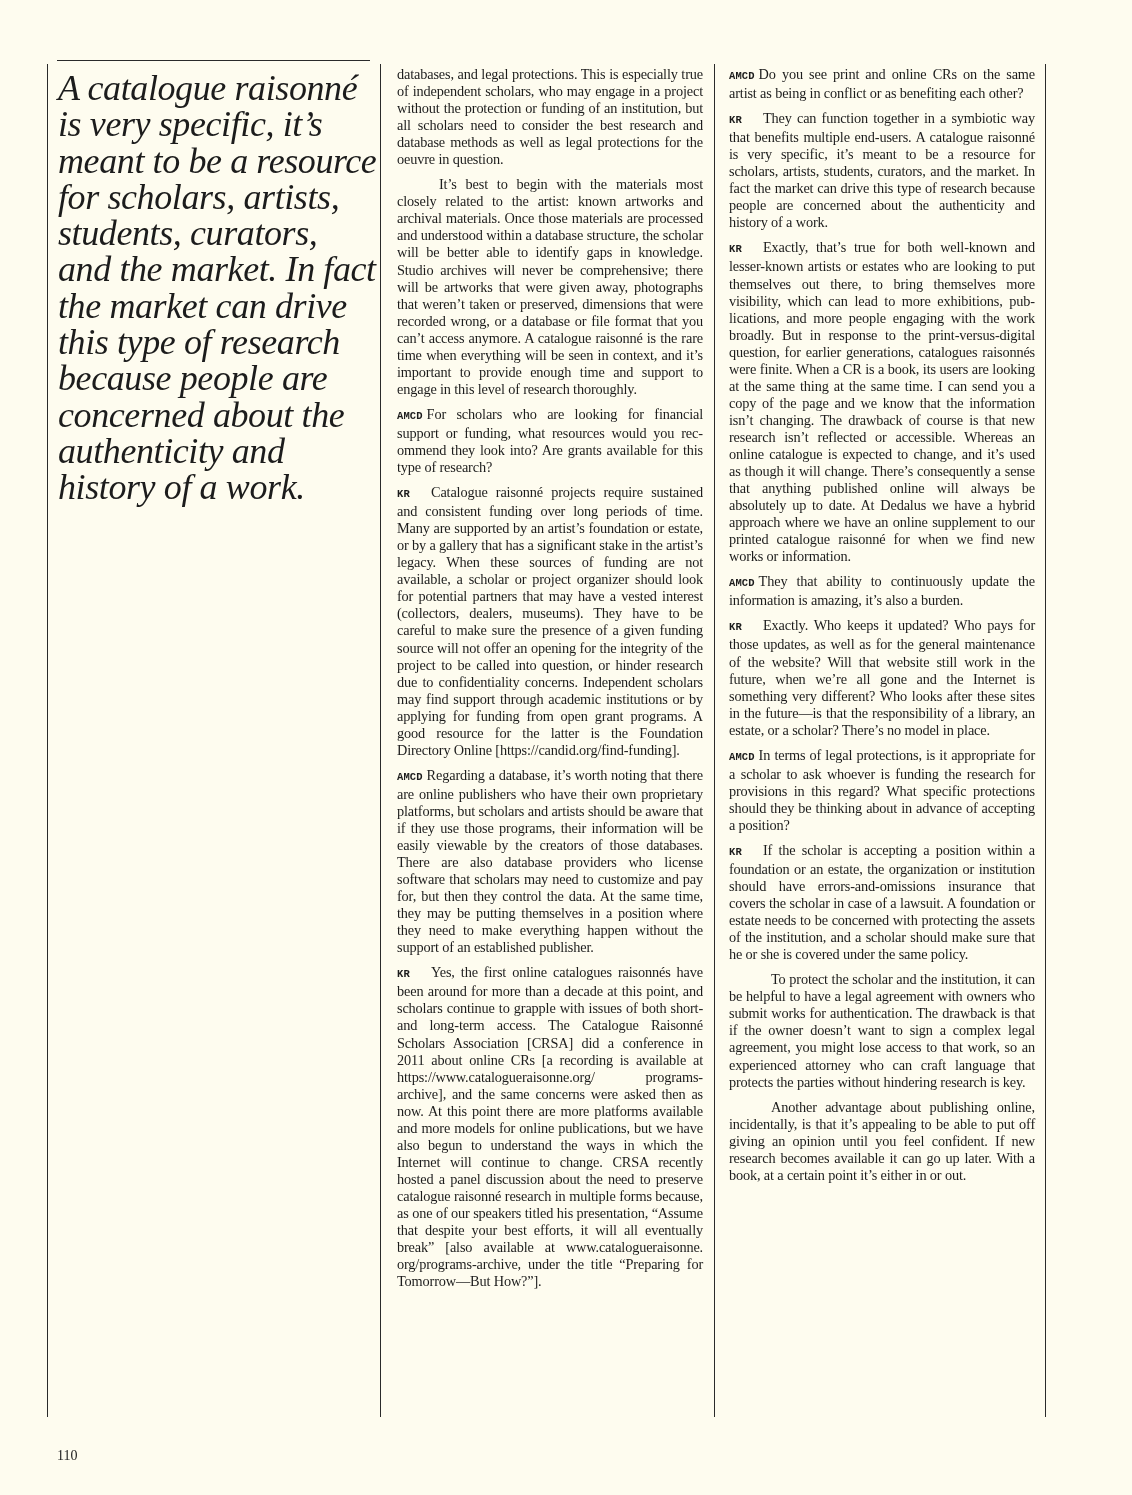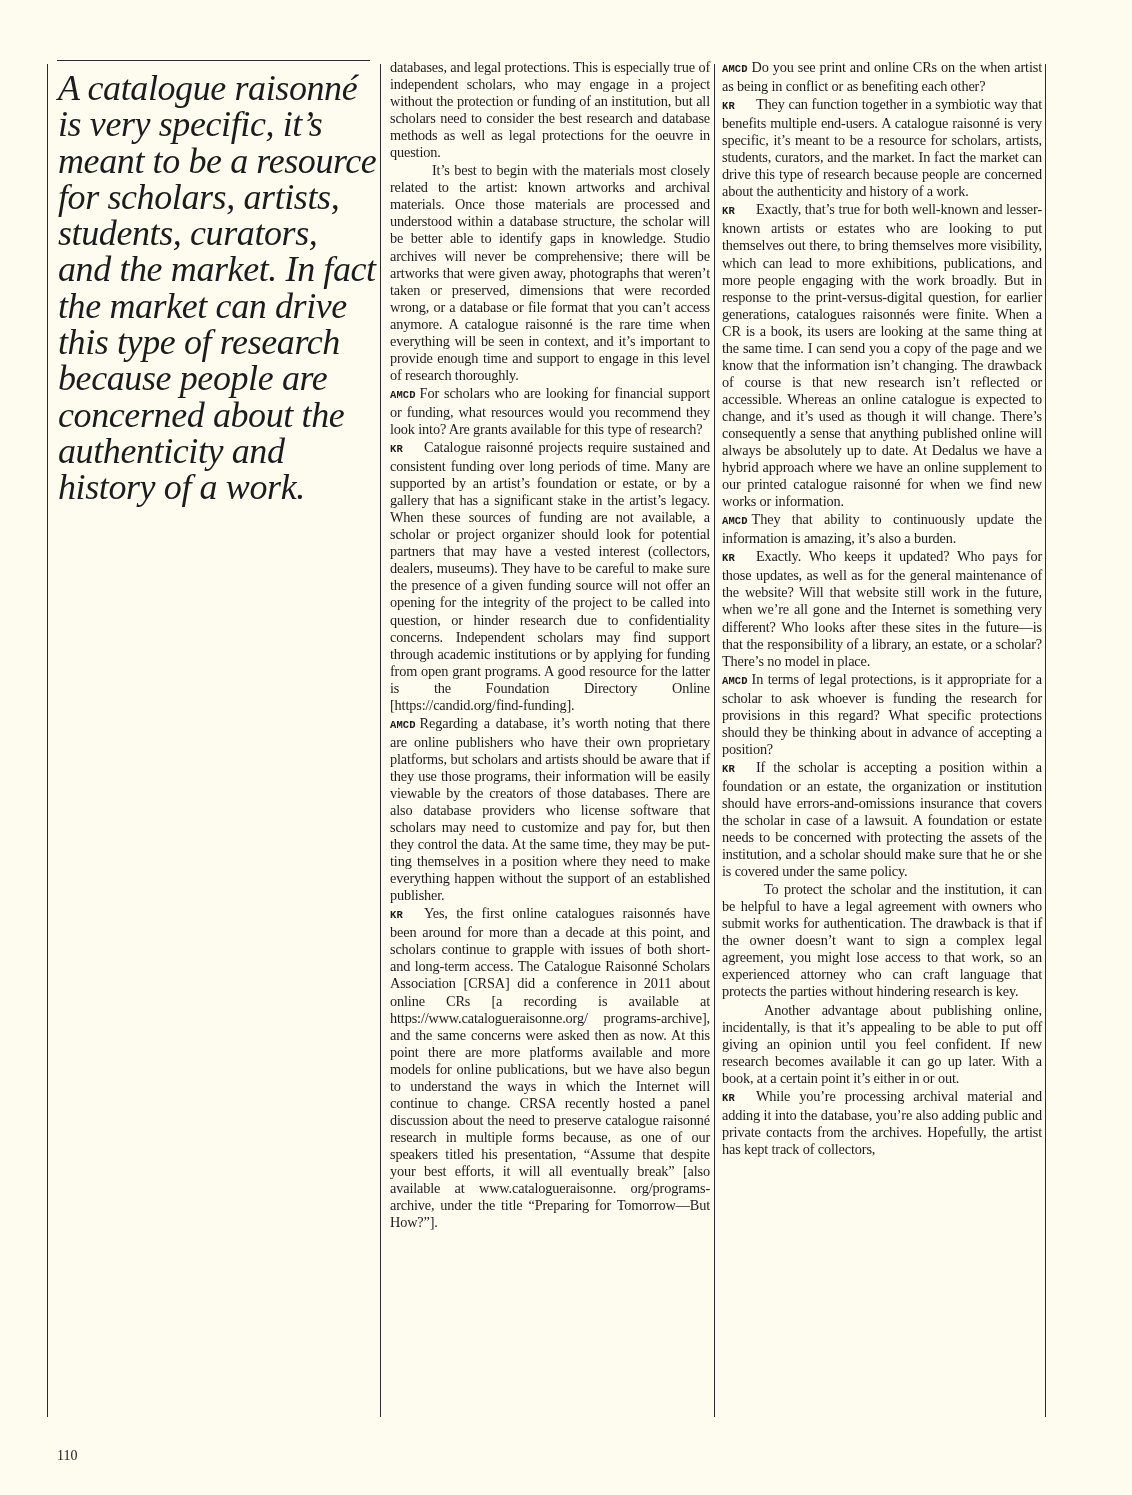--- a/index.html
+++ b/index.html
@@ -21,21 +21,21 @@
     color: #1c1c1c;
   }
   .col {
     position: absolute; top: 58px; width: 322px;
     font-size: 14.3px; line-height: 17.05px;
     text-align: justify;
     hyphens: manual;
     letter-spacing: -0.15px;
     color: #1c1c1c;
   }
-  .col p { margin: 1px; }
+  .col p { margin: 8px; }
   .col p.indent { text-indent: 42px; }
   .spk {
     font-family: Liberation Mono, monospace;
     font-weight: bold; font-size: 10.5px; letter-spacing: 0.1px;
     margin-right: 4px;
   }
   .spk.kr { display: inline-block; width: 34px; margin-right: 0; }
   .pagenum {
     position: absolute; left: 57px; top: 1448px;
     font-size: 14px; color: #1c1c1c;
@@ -55,25 +55,24 @@
 <div class="col" id="col-mid" style="left:389px;">
     <p><span>databases, and legal protections. This is espe­cially true of independent scholars, who may engage in a project without the protection or funding of an institution, but all scholars need to consider the best research and database meth­ods as well as legal protections for the oeuvre in question.</span></p>
     <p class="indent"><span>It’s best to begin with the materials most closely related to the artist: known artworks and archival materials. Once those materials are pro­cessed and understood within a database struc­ture, the scholar will be better able to identify gaps in knowledge. Studio archives will never be comprehensive; there will be artworks that were given away, photographs that weren’t taken or pre­served, dimensions that were recorded wrong, or a database or file format that you can’t access any­more. A catalogue raisonné is the rare time when everything will be seen in context, and it’s impor­tant to provide enough time and support to engage in this level of research thoroughly.</span></p>
     <p><span class="spk">AMCD</span><span>For scholars who are looking for financial support or funding, what resources would you rec­ommend they look into? Are grants available for this type of research?</span></p>
     <p><span class="spk kr">KR</span><span>Catalogue raisonné projects require sus­tained and consistent funding over long periods of time. Many are supported by an artist’s foundation or estate, or by a gallery that has a significant stake in the artist’s legacy. When these sources of fund­ing are not available, a scholar or project organizer should look for potential partners that may have a vested interest (collectors, dealers, museums). They have to be careful to make sure the presence of a given funding source will not offer an open­ing for the integrity of the project to be called into question, or hinder research due to confidentiality concerns. Independent scholars may find sup­port through academic institutions or by applying for funding from open grant programs. A good resource for the latter is the Foundation Directory Online [https://candid.org/find-funding].</span></p>
     <p><span class="spk">AMCD</span><span>Regarding a database, it’s worth noting that there are online publishers who have their own proprietary platforms, but scholars and artists should be aware that if they use those programs, their information will be easily viewable by the cre­ators of those databases. There are also database providers who license software that scholars may need to customize and pay for, but then they con­trol the data. At the same time, they may be put­ting themselves in a position where they need to make everything happen without the support of an established publisher.</span></p>
     <p><span class="spk kr">KR</span><span>Yes, the first online catalogues raisonnés have been around for more than a decade at this point, and scholars continue to grapple with issues of both short- and long-term access. The Catalogue Raisonné Scholars Association [CRSA] did a con­ference in 2011 about online CRs [a recording is available at https://www.catalogueraisonne.org/ programs-archive], and the same concerns were asked then as now. At this point there are more platforms available and more models for online publications, but we have also begun to under­stand the ways in which the Internet will continue to change. CRSA recently hosted a panel discus­sion about the need to preserve catalogue rai­sonné research in multiple forms because, as one of our speakers titled his presentation, “Assume that despite your best efforts, it will all eventually break” [also available at www.catalogueraisonne. org/programs-archive, under the title “Preparing for Tomorrow—But How?”].</span></p>
   </div>
 
 <div class="col" id="col-right" style="left:721px;">
-    <p><span class="spk">AMCD</span><span>Do you see print and online CRs on the when artist as being in conflict or as benefiting each other?</span></p>
+    <p><span class="spk">AMCD</span><span>Do you see print and online CRs on the same artist as being in conflict or as benefiting each other?</span></p>
     <p><span class="spk kr">KR</span><span>They can function together in a symbiotic way that benefits multiple end-users. A catalogue raisonné is very specific, it’s meant to be a resource for scholars, artists, students, curators, and the market. In fact the market can drive this type of research because people are concerned about the authenticity and history of a work.</span></p>
     <p><span class="spk kr">KR</span><span>Exactly, that’s true for both well-known and lesser-known artists or estates who are looking to put themselves out there, to bring themselves more visibility, which can lead to more exhibitions, pub­lications, and more people engaging with the work broadly. But in response to the print-versus-digital question, for earlier generations, catalogues rai­sonnés were finite. When a CR is a book, its users are looking at the same thing at the same time. I can send you a copy of the page and we know that the information isn’t changing. The draw­back of course is that new research isn’t reflected or accessible. Whereas an online catalogue is expected to change, and it’s used as though it will change. There’s consequently a sense that any­thing published online will always be absolutely up to date. At Dedalus we have a hybrid approach where we have an online supplement to our printed catalogue raisonné for when we find new works or information.</span></p>
     <p><span class="spk">AMCD</span><span>They that ability to continuously update the information is amazing, it’s also a burden.</span></p>
     <p><span class="spk kr">KR</span><span>Exactly. Who keeps it updated? Who pays for those updates, as well as for the general main­tenance of the website? Will that website still work in the future, when we’re all gone and the Internet is something very different? Who looks after these sites in the future—is that the responsibility of a library, an estate, or a scholar? There’s no model in place.</span></p>
     <p><span class="spk">AMCD</span><span>In terms of legal protections, is it appropriate for a scholar to ask whoever is funding the research for provisions in this regard? What specific protec­tions should they be thinking about in advance of accepting a position?</span></p>
     <p><span class="spk kr">KR</span><span>If the scholar is accepting a position within a foundation or an estate, the organization or institu­tion should have errors-and-omissions insurance that covers the scholar in case of a lawsuit. A foun­dation or estate needs to be concerned with pro­tecting the assets of the institution, and a scholar should make sure that he or she is covered under the same policy.</span></p>
     <p class="indent"><span>To protect the scholar and the institution, it can be helpful to have a legal agreement with owners who submit works for authentication. The drawback is that if the owner doesn’t want to sign a complex legal agreement, you might lose access to that work, so an experienced attorney who can craft language that protects the parties without hindering research is key.</span></p>
     <p class="indent"><span>Another advantage about publishing online, incidentally, is that it’s appealing to be able to put off giving an opinion until you feel confident. If new research becomes available it can go up later. With a book, at a certain point it’s either in or out.</span></p>
-    <p><span class="spk kr">KR</span><span>While you’re processing archival material and adding it into the database, you’re also add­ing public and private contacts from the archives. Hopefully, the artist has kept track of collectors,</span></p>
   </div>
 
 <div class="pagenum">110</div>
 
 </body></html>

